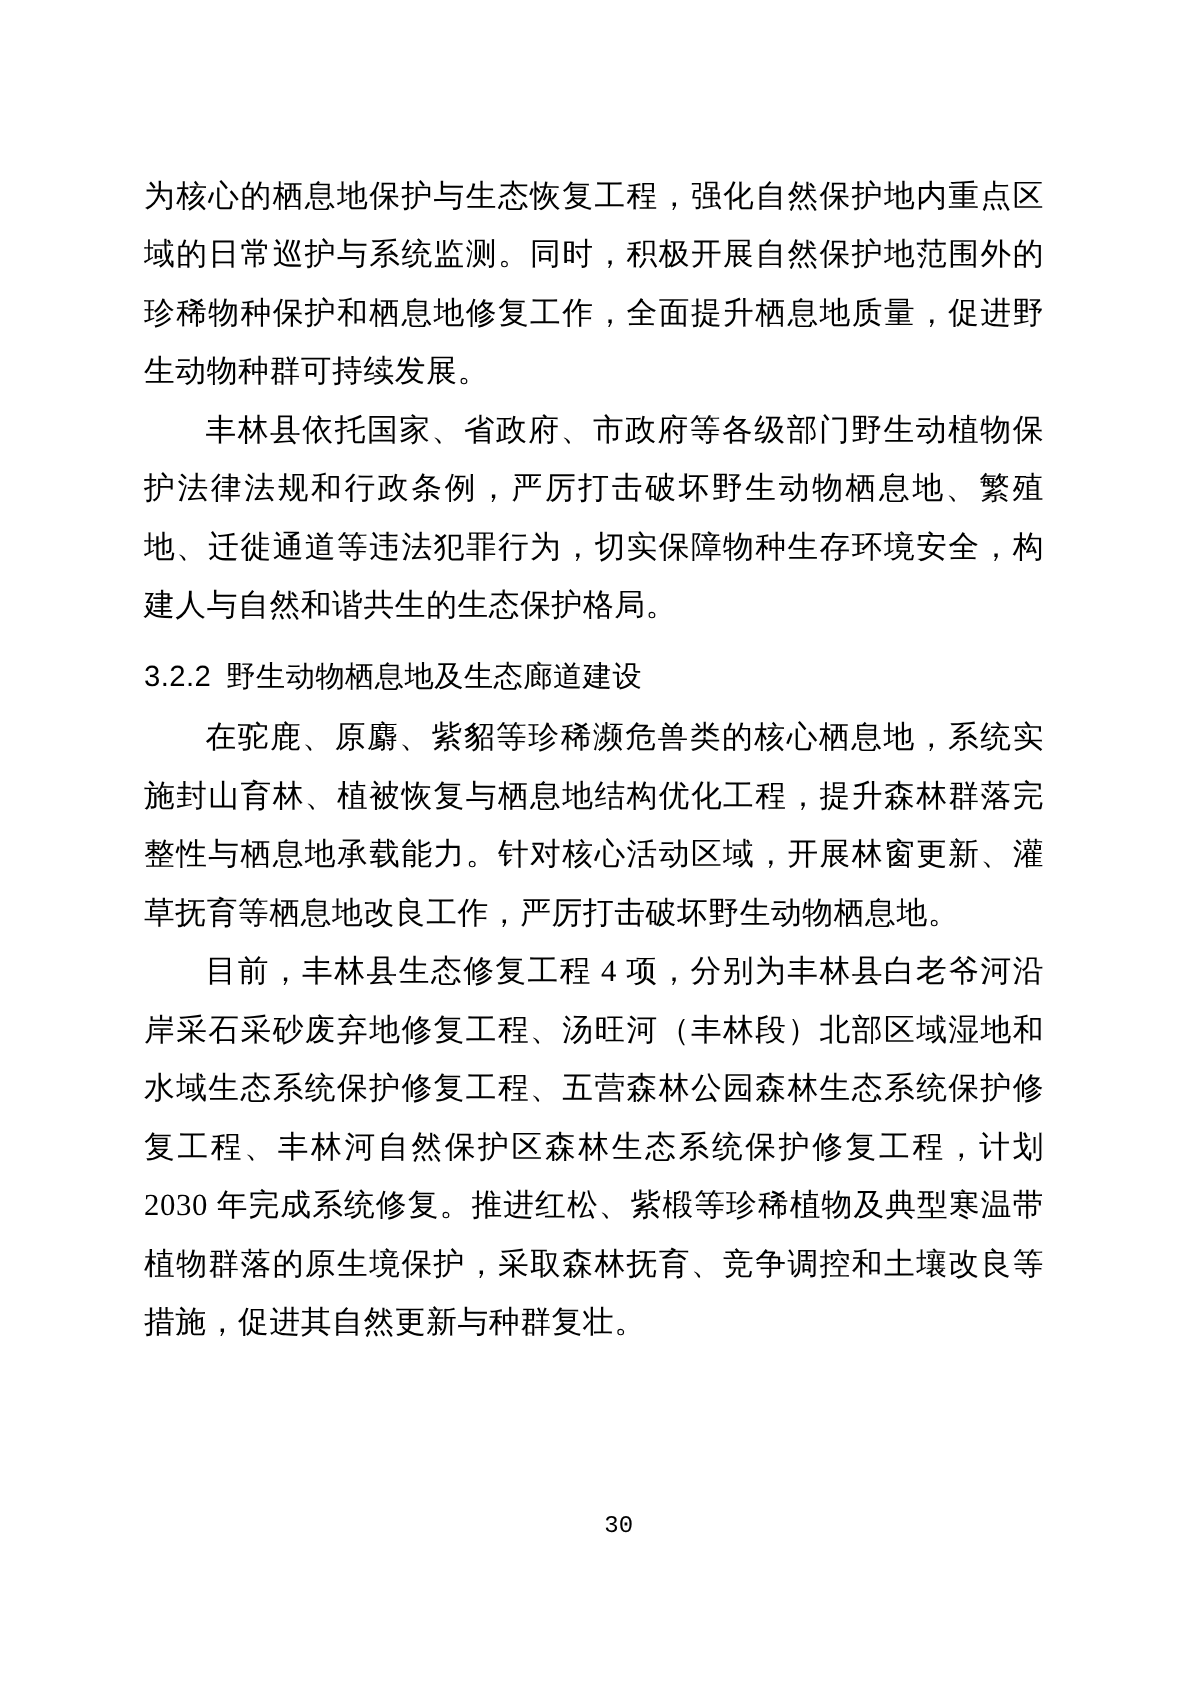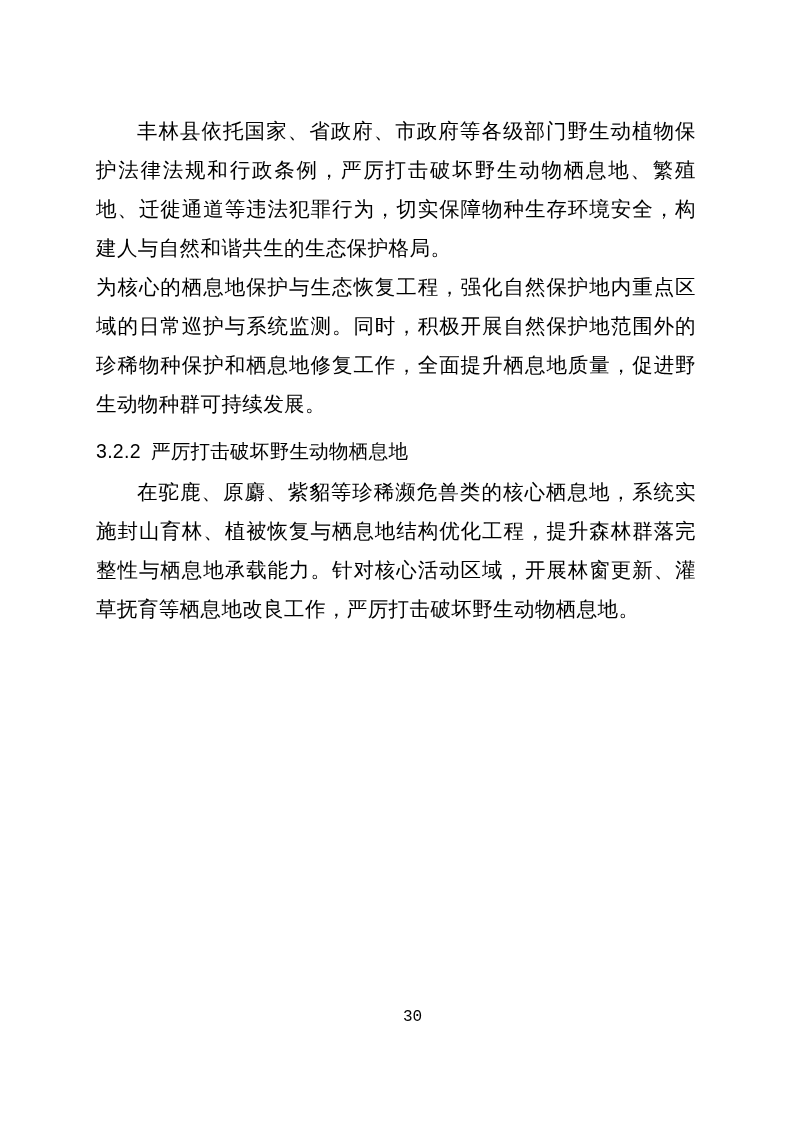--- a/index.html
+++ b/index.html
@@ -64,28 +64,29 @@
     font-family: Liberation Mono, monospace;
     color: #000000;
   }
 </style>
 </head>
 <body>
 
 <div class="page">
   <div class="content">
 
+    <p class="body-para no-indent">为核心的栖息地保护与生态恢复工程，强化自然保护地内重点区域的日常巡护与系统监测。同时，积极开展自然保护地范围外的珍稀物种保护和栖息地修复工作，全面提升栖息地质量，促进野生动物种群可持续发展。</p>
+
     <p class="body-para">丰林县依托国家、省政府、市政府等各级部门野生动植物保护法律法规和行政条例，严厉打击破坏野生动物栖息地、繁殖地、迁徙通道等违法犯罪行为，切实保障物种生存环境安全，构建人与自然和谐共生的生态保护格局。</p>
 
-    <p class="body-para no-indent">为核心的栖息地保护与生态恢复工程，强化自然保护地内重点区域的日常巡护与系统监测。同时，积极开展自然保护地范围外的珍稀物种保护和栖息地修复工作，全面提升栖息地质量，促进野生动物种群可持续发展。</p>
-
     <h3 class="section-heading">
-      <span class="heading-num">3.2.2</span><span>严厉打击破坏野生动物栖息地</span>
+      <span class="heading-num">3.2.2</span><span>野生动物栖息地及生态廊道建设</span>
     </h3>
 
     <p class="body-para">在驼鹿、原麝、紫貂等珍稀濒危兽类的核心栖息地，系统实施封山育林、植被恢复与栖息地结构优化工程，提升森林群落完整性与栖息地承载能力。针对核心活动区域，开展林窗更新、灌草抚育等栖息地改良工作，严厉打击破坏野生动物栖息地。</p>
 
+    <p class="body-para">目前，丰林县生态修复工程 4 项，分别为丰林县白老爷河沿岸采石采砂废弃地修复工程、汤旺河（丰林段）北部区域湿地和水域生态系统保护修复工程、五营森林公园森林生态系统保护修复工程、丰林河自然保护区森林生态系统保护修复工程，计划 2030 年完成系统修复。推进红松、紫椴等珍稀植物及典型寒温带植物群落的原生境保护，采取森林抚育、竞争调控和土壤改良等措施，促进其自然更新与种群复壮。</p>
 
 
   </div>
 
   <div class="page-number">30</div>
 </div>
 
 </body></html>

